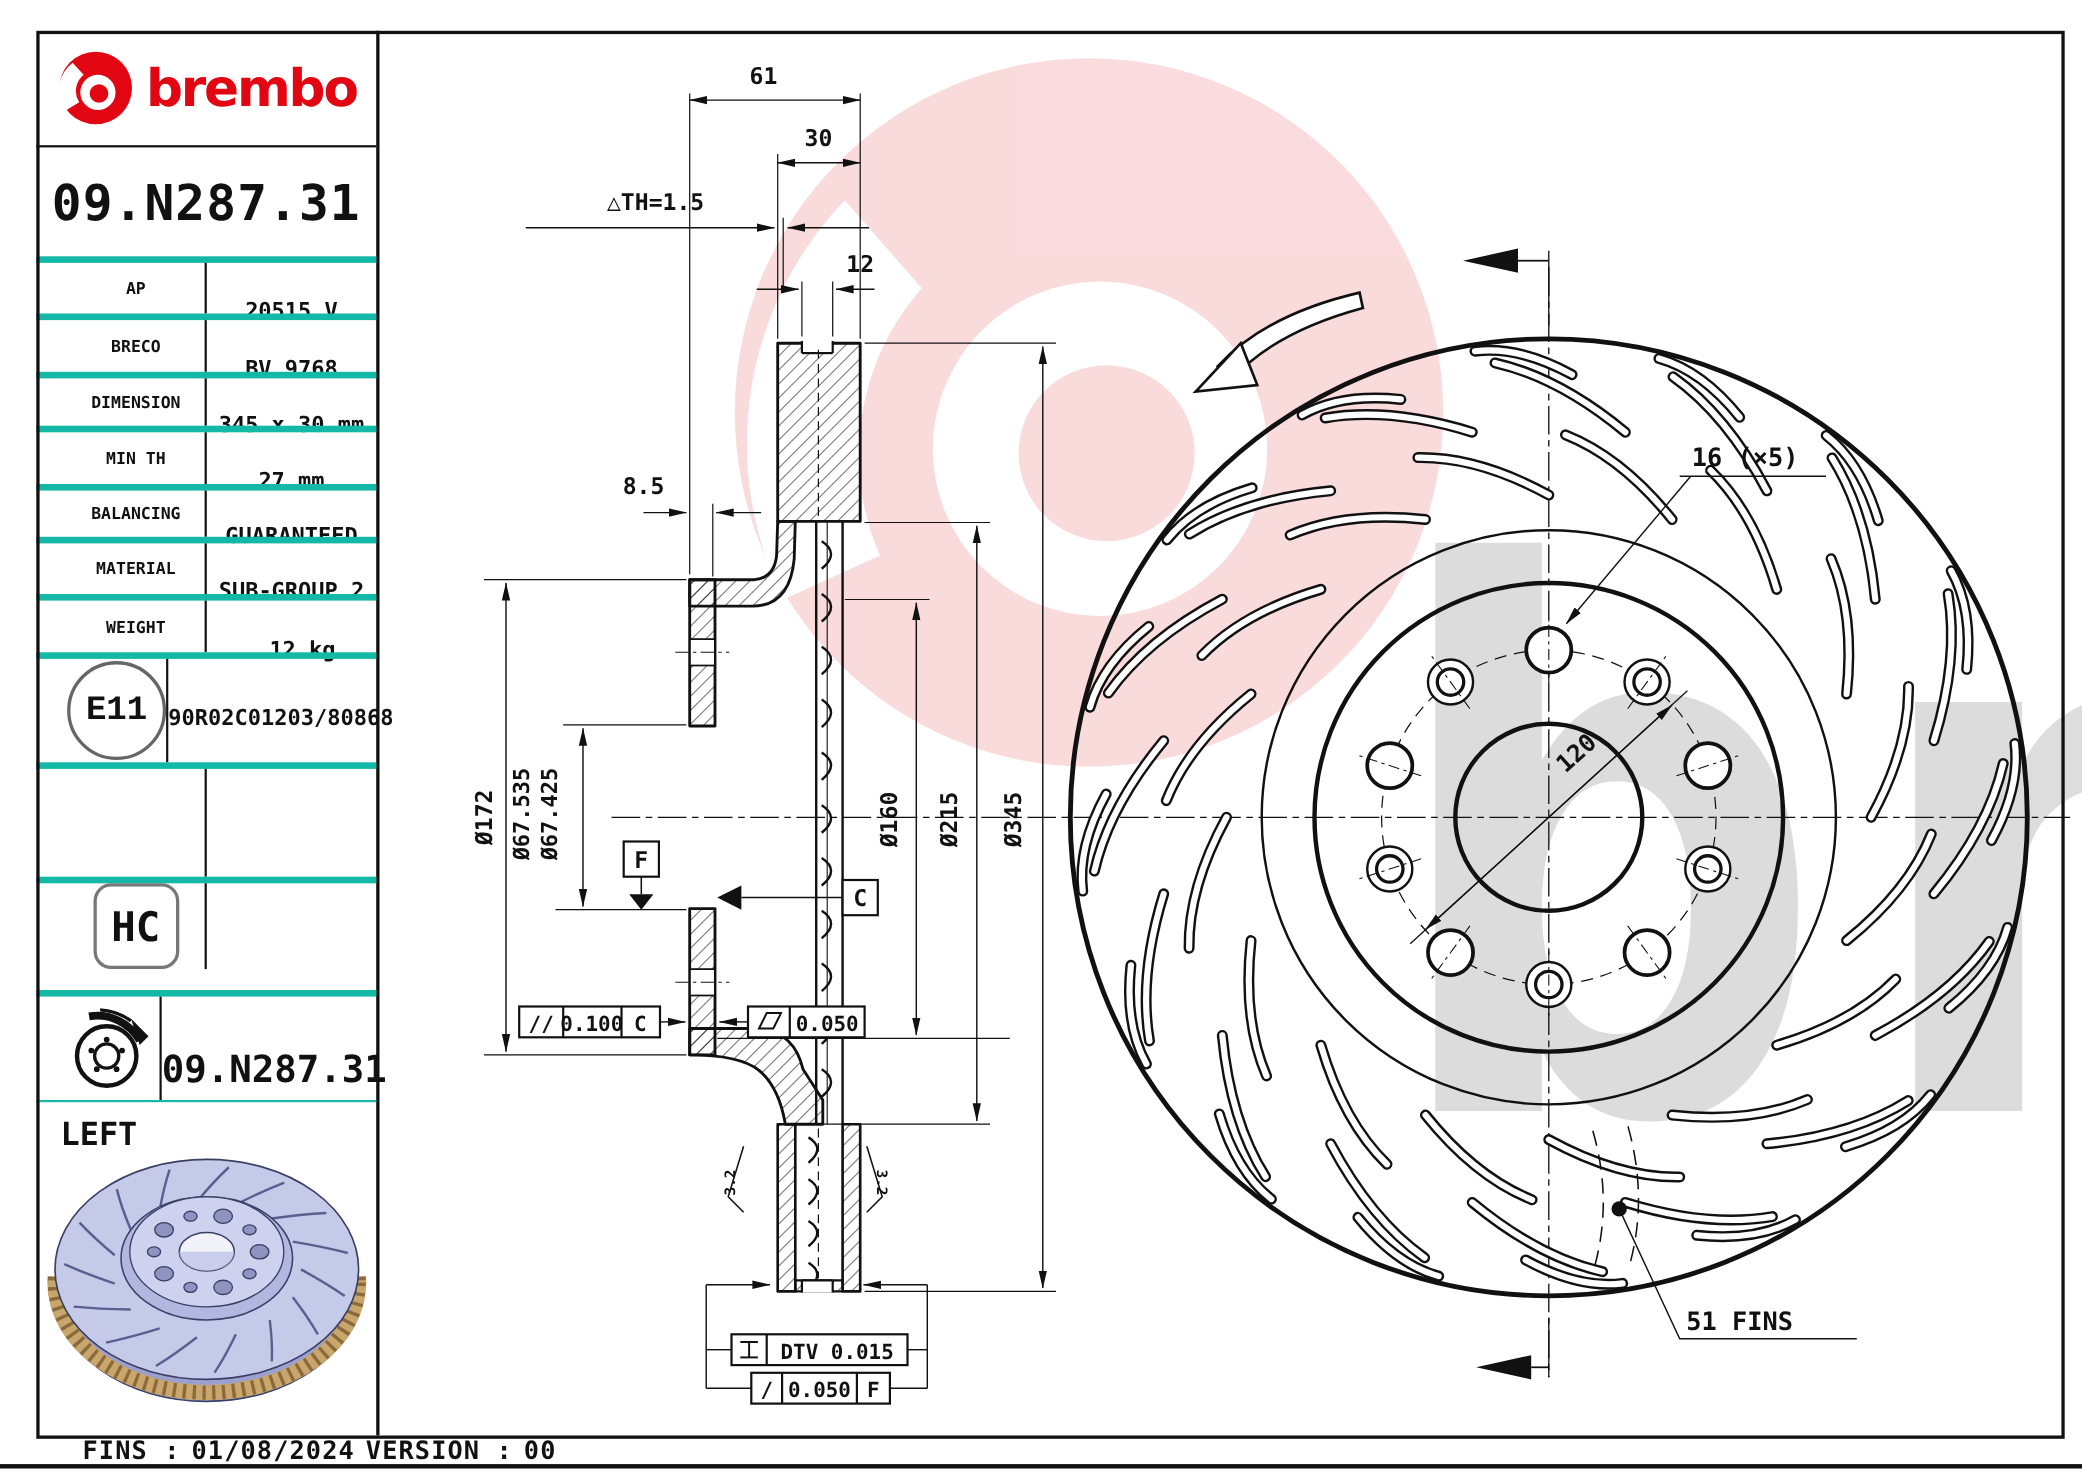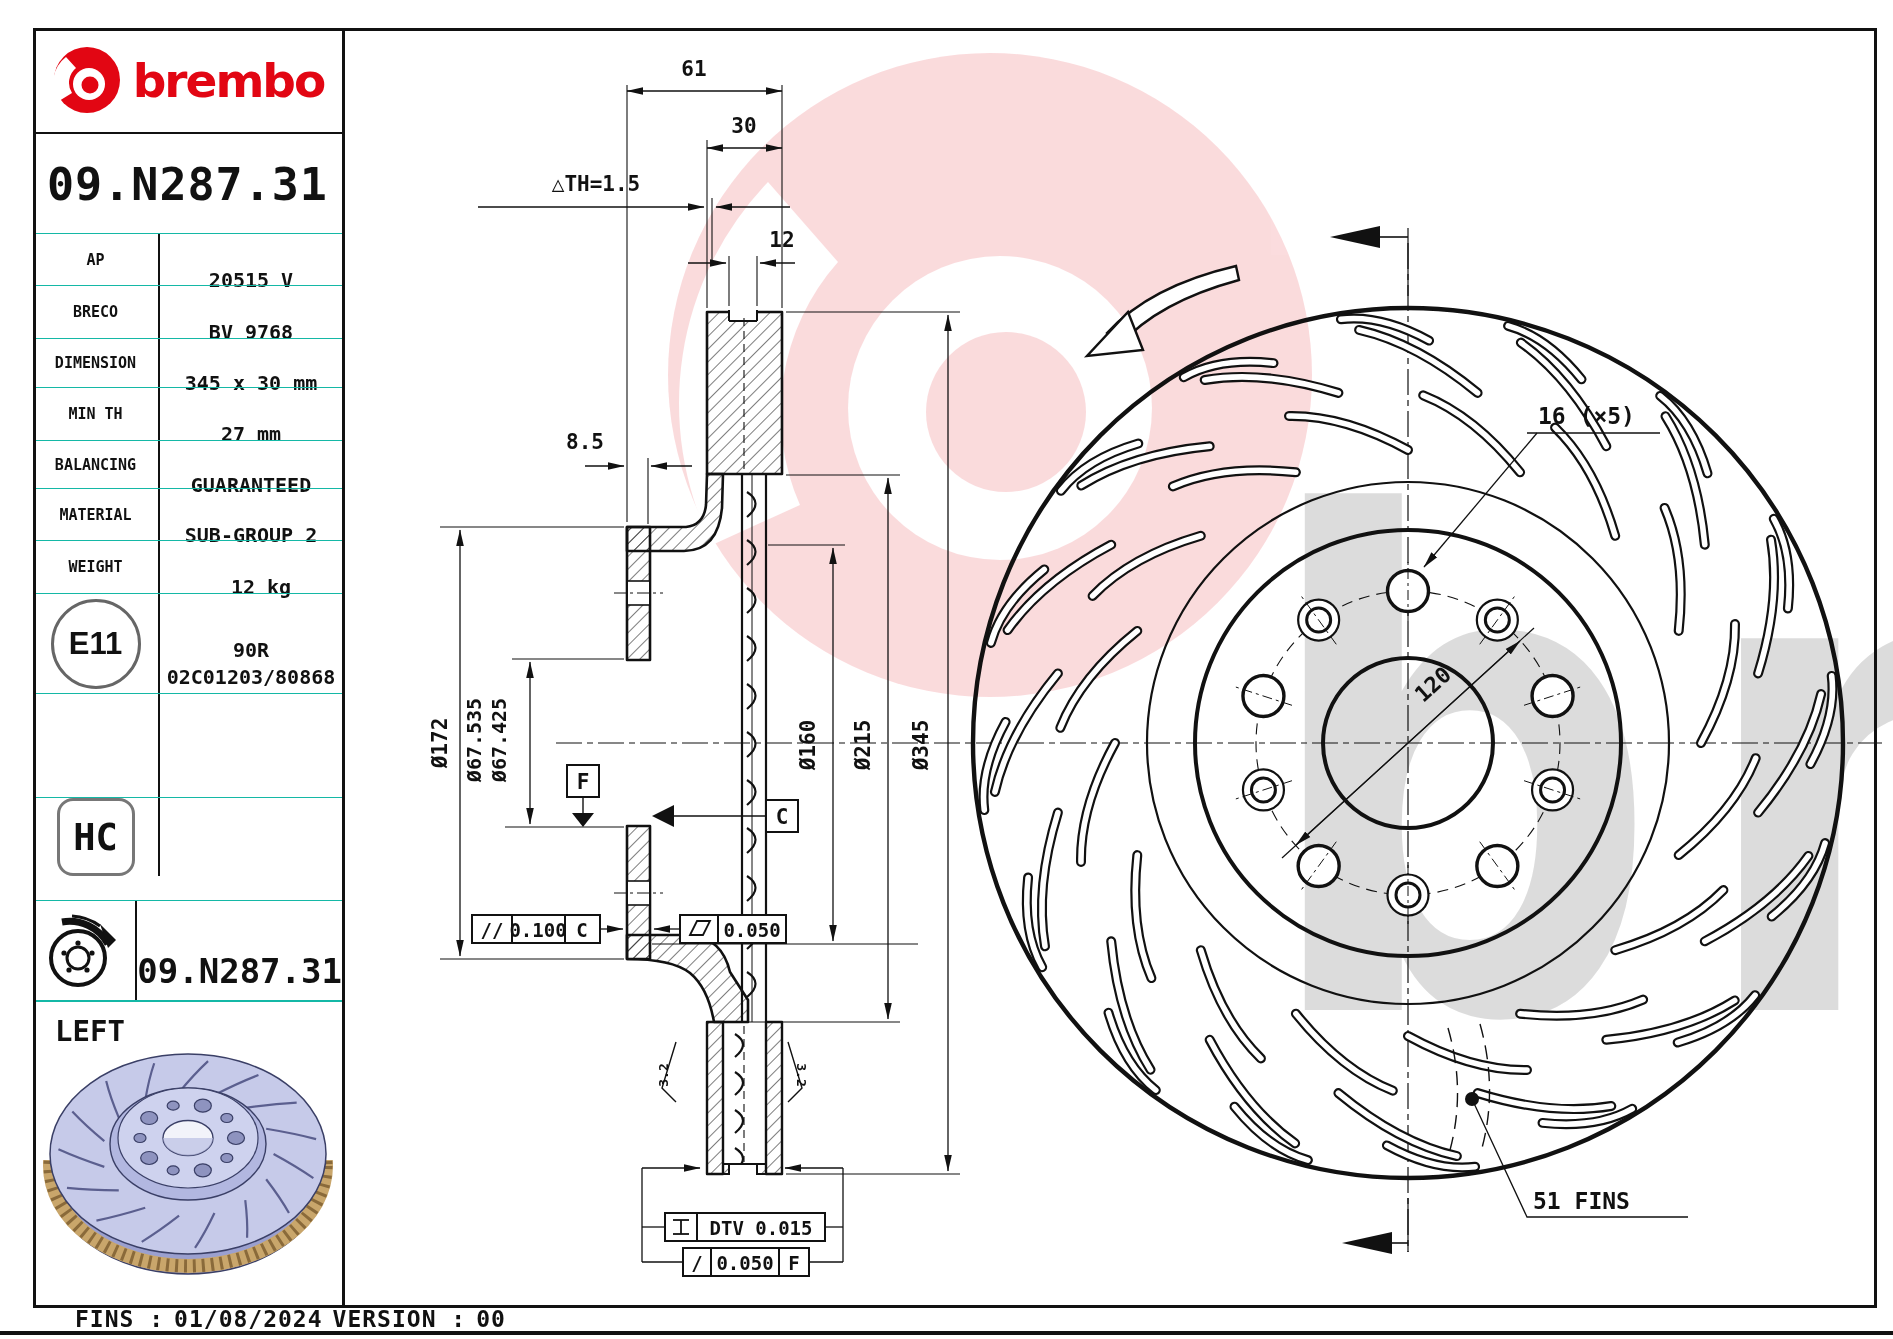--- a/index.html
+++ b/index.html
@@ -1,33 +1,33 @@
 <!DOCTYPE html>
 <html><head>
 <meta charset="utf-8">
 <style>
   html,body{margin:0;padding:0;background:#fff;}
   #canvas{position:relative;width:1893px;height:1339px;background:#ffffff;overflow:hidden;
           font-family:"DejaVu Sans Mono",monospace;color:#111;}
   #draw{position:absolute;left:0;top:0;}
   #frame{position:absolute;left:33px;top:28px;width:1838px;height:1274px;border:3px solid #111;pointer-events:none;}
   #panel{position:absolute;left:33px;top:28px;width:312px;height:1277px;background:#fff;border-right:3px solid #111;box-sizing:border-box;}
-  .prow{position:absolute;left:0;right:0;border-top:1px solid #14b8a6;display:flex;box-sizing:border-box;}
+  .prow{position:absolute;left:0;right:0;border-top:6px solid #14b8a6;display:flex;box-sizing:border-box;padding-left:28px;}
   .lab{width:127px;border-right:2px solid #111;display:flex;align-items:center;justify-content:center;
        font-size:15px;font-weight:bold;box-sizing:border-box;text-align:center;}
   .val{flex:1;display:flex;align-items:center;justify-content:center;font-size:20px;font-weight:bold;margin-top:40px;}
   #logoRow{position:absolute;left:0;top:0;height:104px;right:0;display:flex;align-items:center;justify-content:center;gap:10px;}
   #brandText{font-family:"DejaVu Sans",sans-serif;font-weight:800;font-size:47px;color:#e20613;letter-spacing:-2px;}
   #pnRow{position:absolute;left:0;top:104px;height:101px;right:0;border-top:2px solid #111;display:flex;align-items:center;justify-content:center;
          font-size:45px;font-weight:bold;letter-spacing:1px;}
   .badge-circle{width:84px;height:84px;border:3px solid #666;border-radius:50%;display:flex;align-items:center;justify-content:center;
-         font-family:Liberation Sans, sans-serif;font-weight:bold;font-size:31px;color:#111;}
+         font-family:Liberation Mono, monospace;font-weight:bold;font-size:31px;color:#111;}
   .badge-square{width:72px;height:72px;border:3px solid #777;border-radius:16px;display:flex;align-items:center;justify-content:center;
          font-size:37px;font-weight:800;color:#111;box-shadow:inset 0 0 0 2px #fff;}
-  .two-line{display:flex;flex-direction:column;align-items:center;line-height:1.35;}
+  .two-line{display:flex;flex-direction:row;align-items:flex-start;line-height:1.35;}
   #imgArea{position:absolute;left:0;top:972px;height:302px;right:0;border-top:2px solid #14b8a6;}
   #leftLabel{position:absolute;left:22px;top:12px;font-size:29px;font-weight:bold;}
   #dateStrip{position:absolute;left:75px;top:1306px;font-size:23px;font-weight:bold;letter-spacing:1px;display:flex;gap:10px;}
   #bottomRule{position:absolute;left:0;top:1331px;width:1893px;height:4px;background:#111;}
   #draw text{font-family:"DejaVu Sans Mono",monospace;font-weight:bold;fill:#111;}
 </style>
 </head>
 <body>
 <div id="canvas">
 

